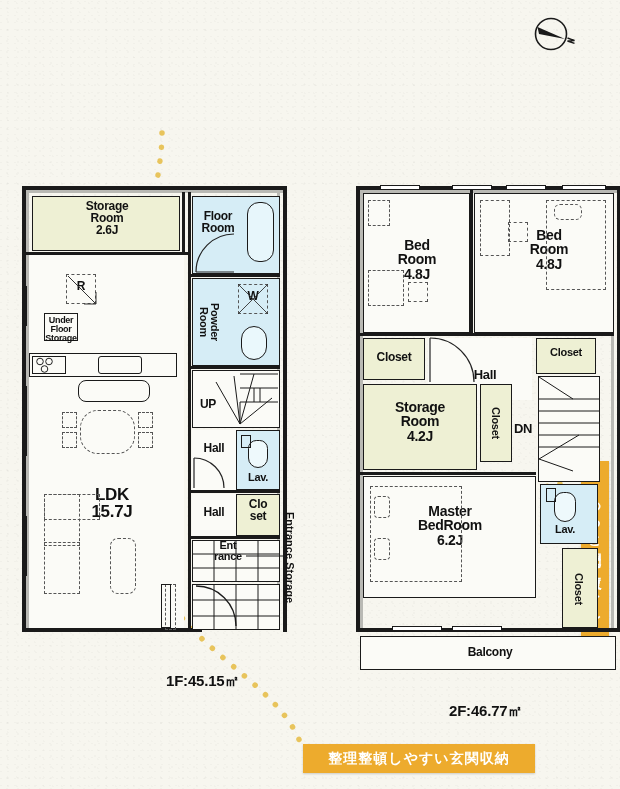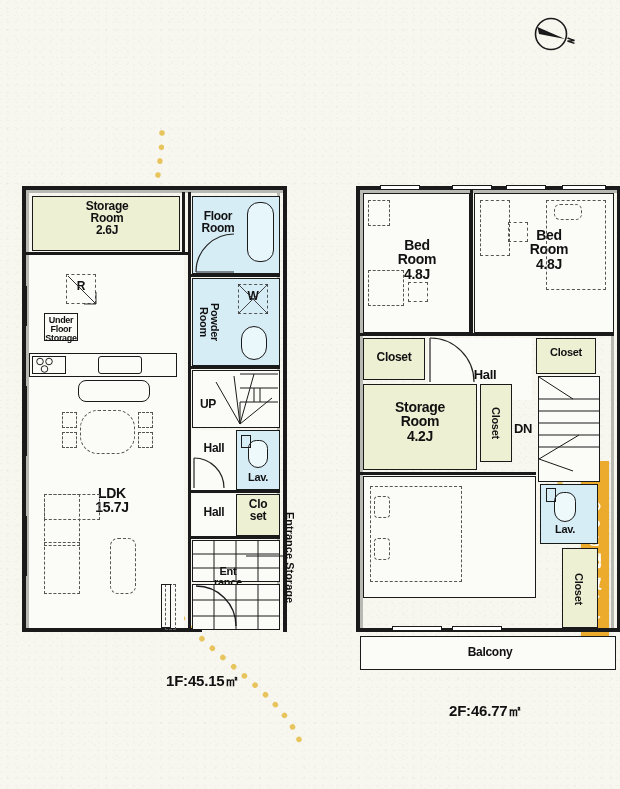--- a/index.html
+++ b/index.html
@@ -56,21 +56,21 @@
   .wallg{position:absolute;background:#b9b9b4;}
   .room{position:absolute;box-sizing:border-box;}
   .cream{background:#eef0d4;}
   .blue{background:#d6edf6;}
   .white{background:#fbfbf7;}
   .outline{border:1.6px solid #1a1a1a;}
 
   .lbl{position:absolute;color:#111;font-weight:bold;text-align:center;
        line-height:1.02;letter-spacing:-0.3px;white-space:pre-line;}
   .lbl.s9{font-size:9px;} .lbl.s11{font-size:11px;}
-  .lbl.s12{font-size:12px;} .lbl.s13{font-size:13px;} .lbl.s14{font-size:14px;} .lbl.s17{font-size:14px;}
+  .lbl.s12{font-size:12px;} .lbl.s13{font-size:13px;} .lbl.s14{font-size:14px;} .lbl.s17{font-size:17px;}
   .lbl.vert{writing-mode:vertical-rl;text-orientation:mixed;}
 
   .area{position:absolute;font-size:15px;font-weight:bold;color:#111;letter-spacing:-0.2px;}
   #a1f{left:166px;top:672px;}
   #a2f{left:449px;top:702px;}
 
   .callout{position:absolute;font-size:11px;font-weight:bold;color:#111;
            writing-mode:vertical-rl;text-orientation:mixed;letter-spacing:0px;}
 
   .fix{position:absolute;box-sizing:border-box;border:1.2px solid #1a1a1a;background:transparent;}
@@ -82,20 +82,21 @@
 
 <div id="stage">
   <div class="tex"></div>
 
   <svg class="compass" viewBox="0 0 52 46">
     <circle cx="22" cy="22" r="15.5" fill="none" stroke="#1a1a1a" stroke-width="1.6"></circle>
     <path d="M8.5 15 L36 27 L10 22 Z" fill="#1a1a1a"></path>
     <path d="M38.5 26 l7 2.6 -7 .4 7 2.4" fill="none" stroke="#1a1a1a" stroke-width="1.5"></path>
   </svg>
 
+  <div class="banner bottom">整理整頓しやすい玄関収納</div>
   <div class="banner side">あると便利な複数トイレ</div>
 
   <svg class="dotpath">
     <path d="M162 133 C 162 160, 156 175, 155 210 C 152 300, 142 330, 142 400 C 142 470, 150 540, 168 600 C 210 660, 280 690, 300 742" fill="none" stroke="#e8c45c" stroke-width="5.5" stroke-linecap="round" stroke-dasharray="0.1 14"></path>
     <path d="M560 484 C 552 484, 548 486, 540 489" fill="none" stroke="#e8c45c" stroke-width="5.5" stroke-linecap="round" stroke-dasharray="0.1 13"></path>
   </svg>
 
   <div class="plan" id="f1">
 
     <div class="wall" style="left:0;top:0;width:265px;height:4px;"></div>
@@ -208,21 +209,21 @@
     <div class="room cream outline" style="left:214px;top:308px;width:44px;height:42px;"></div>
     <div class="lbl s12" style="left:214px;top:312px;width:44px;">Clo
 set</div>
 
     <div class="room white" style="left:170px;top:308px;width:44px;height:42px;"></div>
     <div class="lbl s12" style="left:170px;top:320px;width:44px;">Hall</div>
 
     <div class="wall" style="left:169px;top:350px;width:89px;height:3px;"></div>
 
     <div class="room white outline" style="left:170px;top:354px;width:88px;height:42px;"></div>
-    <div class="lbl s11" style="left:178px;top:380px;width:56px;">Ent
+    <div class="lbl s11" style="left:178px;top:354px;width:56px;">Ent
 rance</div>
     <svg class="arcSvg" style="left:170px;top:354px;width:88px;height:42px;">
       <g stroke="#1a1a1a" stroke-width="1" fill="none">
         <path d="M0 14 H88 M0 28 H88 M22 0 V42 M44 0 V42 M66 0 V42"></path>
       </g>
     </svg>
     <div class="room white outline" style="left:170px;top:398px;width:88px;height:46px;"></div>
     <svg class="arcSvg" style="left:170px;top:398px;width:88px;height:46px;">
       <g stroke="#1a1a1a" stroke-width="1" fill="none">
         <path d="M0 16 H88 M0 32 H88 M22 0 V46 M44 0 V46 M66 0 V46"></path>
@@ -307,20 +308,23 @@
     <div class="lbl s13" style="left:152px;top:236px;width:30px;">DN</div>
 
     <div class="room blue outline" style="left:184px;top:298px;width:58px;height:60px;"></div>
     <div class="lbl s11" style="left:184px;top:338px;width:50px;">Lav.</div>
     <div class="fix" style="left:198px;top:306px;width:22px;height:30px;border-radius:11px 11px 13px 13px;background:#eef9fc;"></div>
     <div class="fix" style="left:190px;top:302px;width:10px;height:14px;"></div>
 
     <div class="wall" style="left:4px;top:286px;width:176px;height:3px;"></div>
 
     <div class="room white outline" style="left:7px;top:290px;width:173px;height:122px;"></div>
+    <div class="lbl s14" style="left:34px;top:318px;width:120px;">Master
+BedRoom
+6.2J</div>
     <div class="fixd" style="left:14px;top:300px;width:92px;height:96px;"></div>
     <div class="fixd" style="left:18px;top:310px;width:16px;height:22px;border-radius:4px;"></div>
     <div class="fixd" style="left:18px;top:352px;width:16px;height:22px;border-radius:4px;"></div>
 
     <div class="room cream outline" style="left:206px;top:362px;width:36px;height:80px;"></div>
     <div class="lbl s11 vert" style="left:217px;top:372px;height:62px;">Closet</div>
 
     <div class="room white outline" style="left:4px;top:450px;width:256px;height:34px;"></div>
     <div class="lbl s12" style="left:84px;top:460px;width:100px;">Balcony</div>
     <div class="fix" style="left:36px;top:440px;width:50px;height:5px;background:#fff;"></div>

